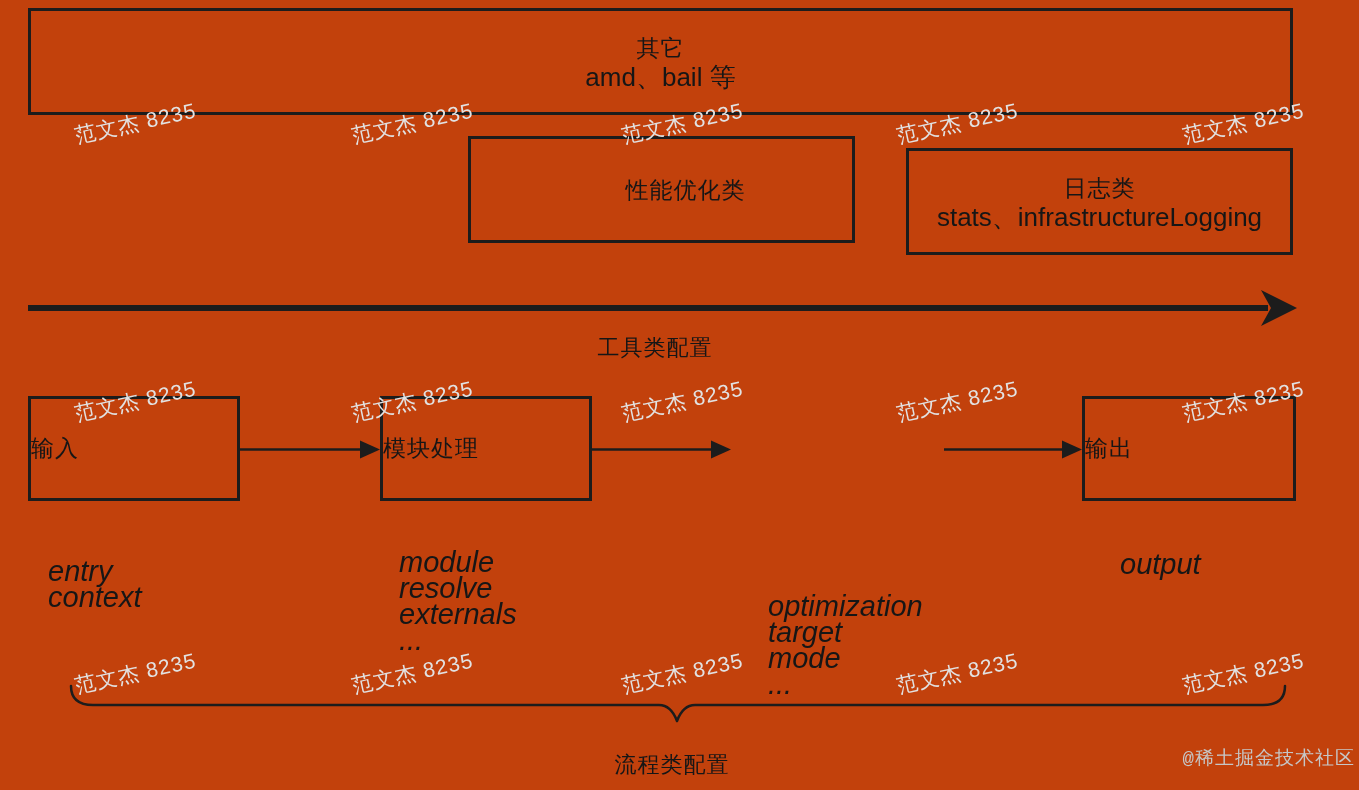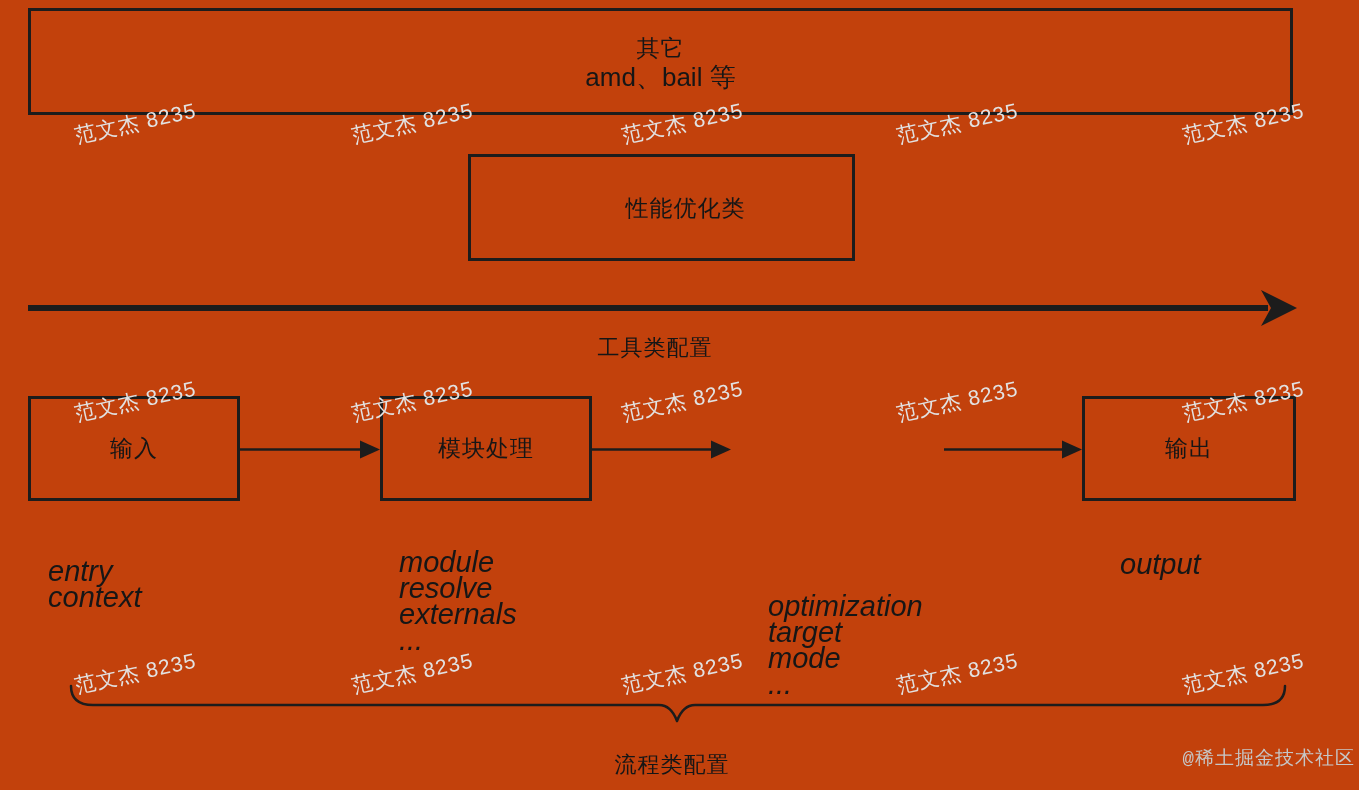--- a/index.html
+++ b/index.html
@@ -34,21 +34,21 @@
   .box .box-subtitle {
     font-size: 26px;
     line-height: 28px;
   }
   .flow-box {
     position: absolute;
     border: 3px solid #1c1c1c;
     box-sizing: border-box;
     display: flex;
     align-items: center;
-    justify-content: center;
+    justify-content: flex-start;
     font-size: 23px;
     letter-spacing: 1px;
     background: transparent;
   }
   .axis-label {
     position: absolute;
     font-size: 22px;
     letter-spacing: 1px;
     text-align: center;
     transform: translateX(-50%);
@@ -92,22 +92,26 @@
 </head>
 <body>
 
 <div class="canvas">
 
   <div class="box" style="left:28px; top:8px; width:1265px; height:107px;">
     <div class="box-title">其它</div>
     <div class="box-subtitle">amd、bail 等</div>
   </div>
 
-  <div class="box" style="left:468px; top:154px; width:387px; height:107px;padding-left:48px;">
+  <div class="box" style="left:468px; top:136px; width:387px; height:107px;padding-left:48px;">
     <div class="box-title">性能优化类</div>
+  </div>
+  <div class="box" style="left:906px; top:148px; width:387px; height:107px;">
+    <div class="box-title">日志类</div>
+    <div class="box-subtitle">stats、infrastructureLogging</div>
   </div>
 
   <svg class="svg-layer" viewBox="0 0 1359 790" aria-hidden="true">
 
     <g>
       <line x1="28" y1="308" x2="1268" y2="308" stroke="#1c1c1c" stroke-width="6"></line>
       <polygon points="1297,308 1261,290 1271,308 1261,326" fill="#1c1c1c"></polygon>
     </g>
 
     <g>

